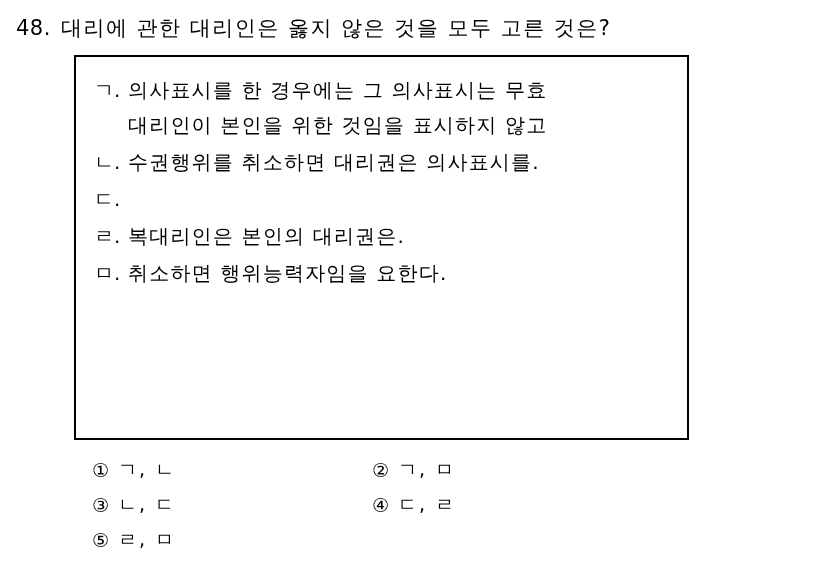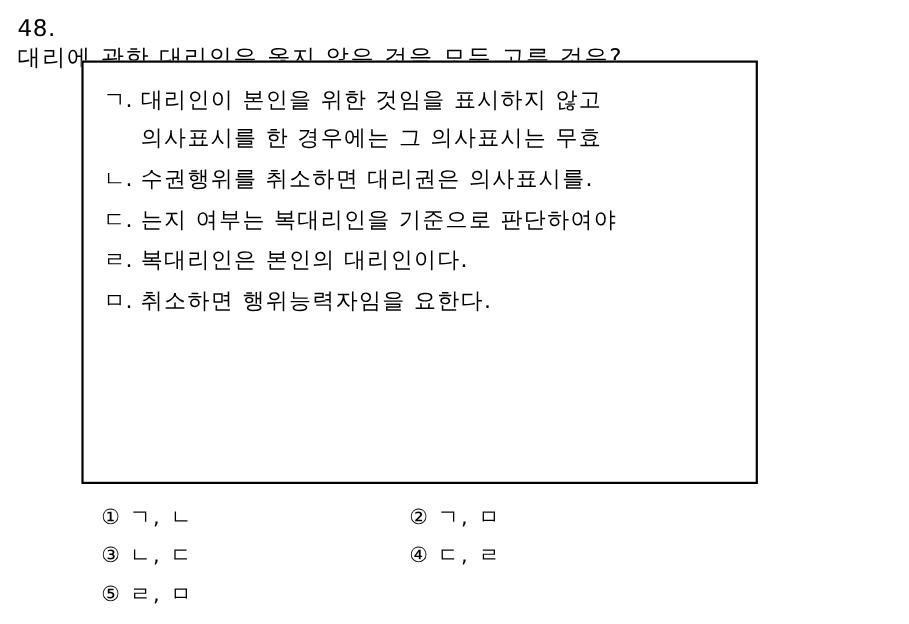--- a/index.html
+++ b/index.html
@@ -22,25 +22,24 @@
     top: 0;
     width: 826px;
     height: 567px;
   }
 
   .question-line {
     position: absolute;
     left: 16px;
     top: 14px;
     display: flex;
-    align-items: flex-start;
+    align-items: center;
     font-size: 21px;
     letter-spacing: 0.5px;
     white-space: nowrap;
-    flex-direction: column;
   }
   .question-number {
     margin-right: 10px;
   }
   .question-text {
     letter-spacing: 1.5px;
   }
 
   .statement-box {
     position: absolute;
@@ -115,43 +114,42 @@
     <span class="question-number">48.</span>
     <span class="question-text">대리에 관한 대리인은 옳지 않은 것을 모두 고른 것은?</span>
   </div>
 
   <div class="statement-box">
     <div class="statements">
 
       <div class="statement">
         <span class="statement-marker">ㄱ.</span>
         <span class="statement-body">
+          <span class="ln">의사표시를 한 경우에는 그 의사표시는 무효</span>
           <span class="ln">대리인이 본인을 위한 것임을 표시하지 않고</span>
-          <span class="ln">의사표시를 한 경우에는 그 의사표시는 무효</span>
         </span>
       </div>
 
       <div class="statement">
         <span class="statement-marker">ㄴ.</span>
         <span class="statement-body">
           <span class="ln">수권행위를 취소하면 대리권은 의사표시를.</span>
         </span>
       </div>
 
       <div class="statement">
         <span class="statement-marker">ㄷ.</span>
         <span class="statement-body">
-          <span class="ln">는지 여부는 복대리인을 기준으로 판단하여야</span>
         </span>
       </div>
 
       <div class="statement">
         <span class="statement-marker">ㄹ.</span>
         <span class="statement-body">
-          <span class="ln">복대리인은 본인의 대리인이다.</span>
+          <span class="ln">복대리인은 본인의 대리권은.</span>
         </span>
       </div>
 
       <div class="statement">
         <span class="statement-marker">ㅁ.</span>
         <span class="statement-body">
           <span class="ln">취소하면 행위능력자임을 요한다.</span>
         </span>
       </div>
 

